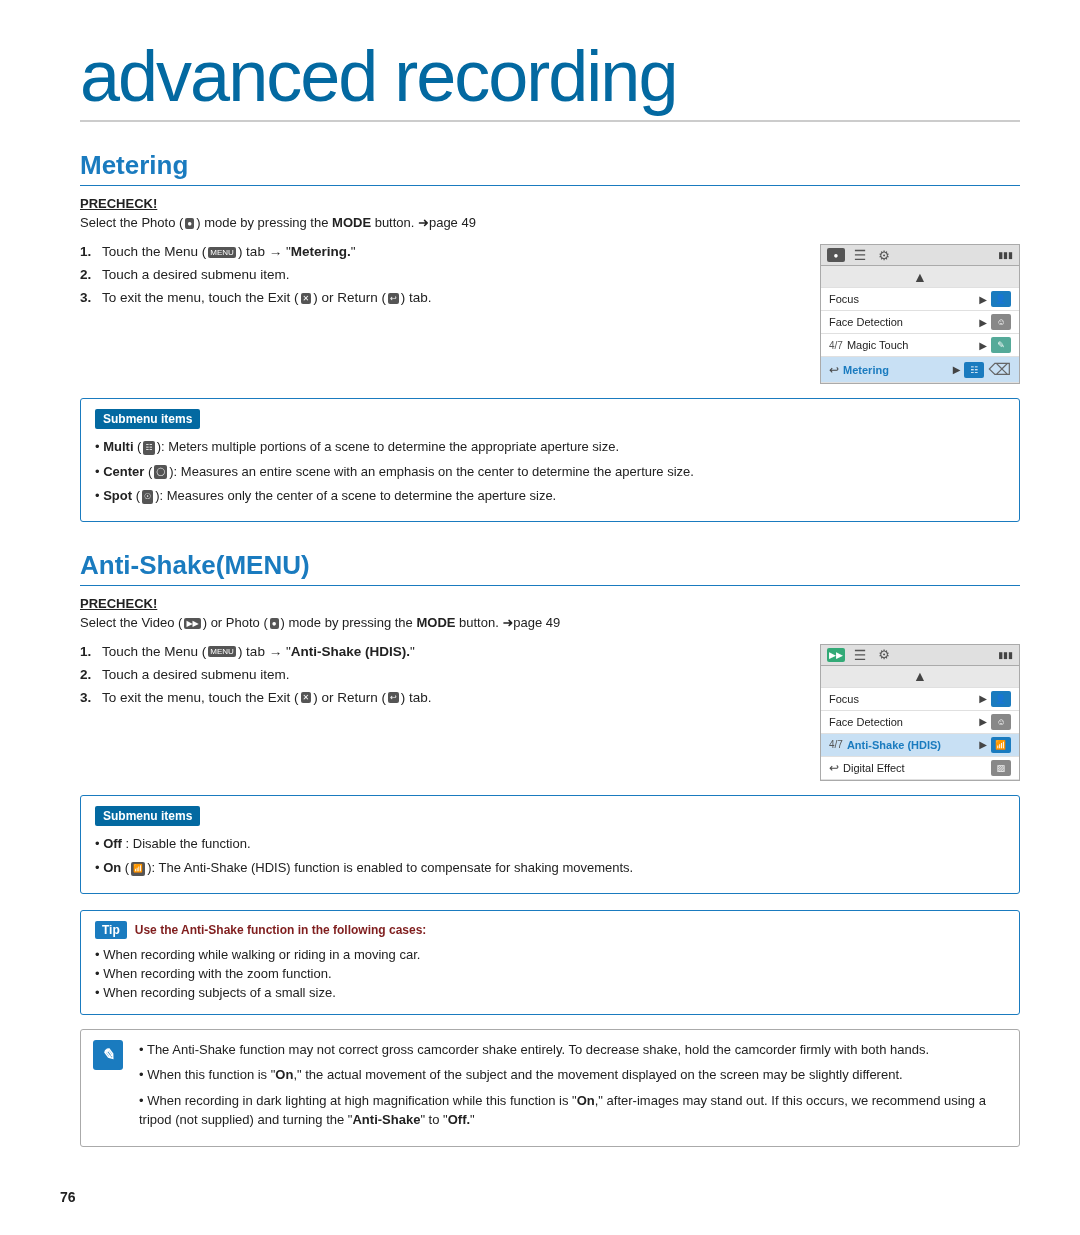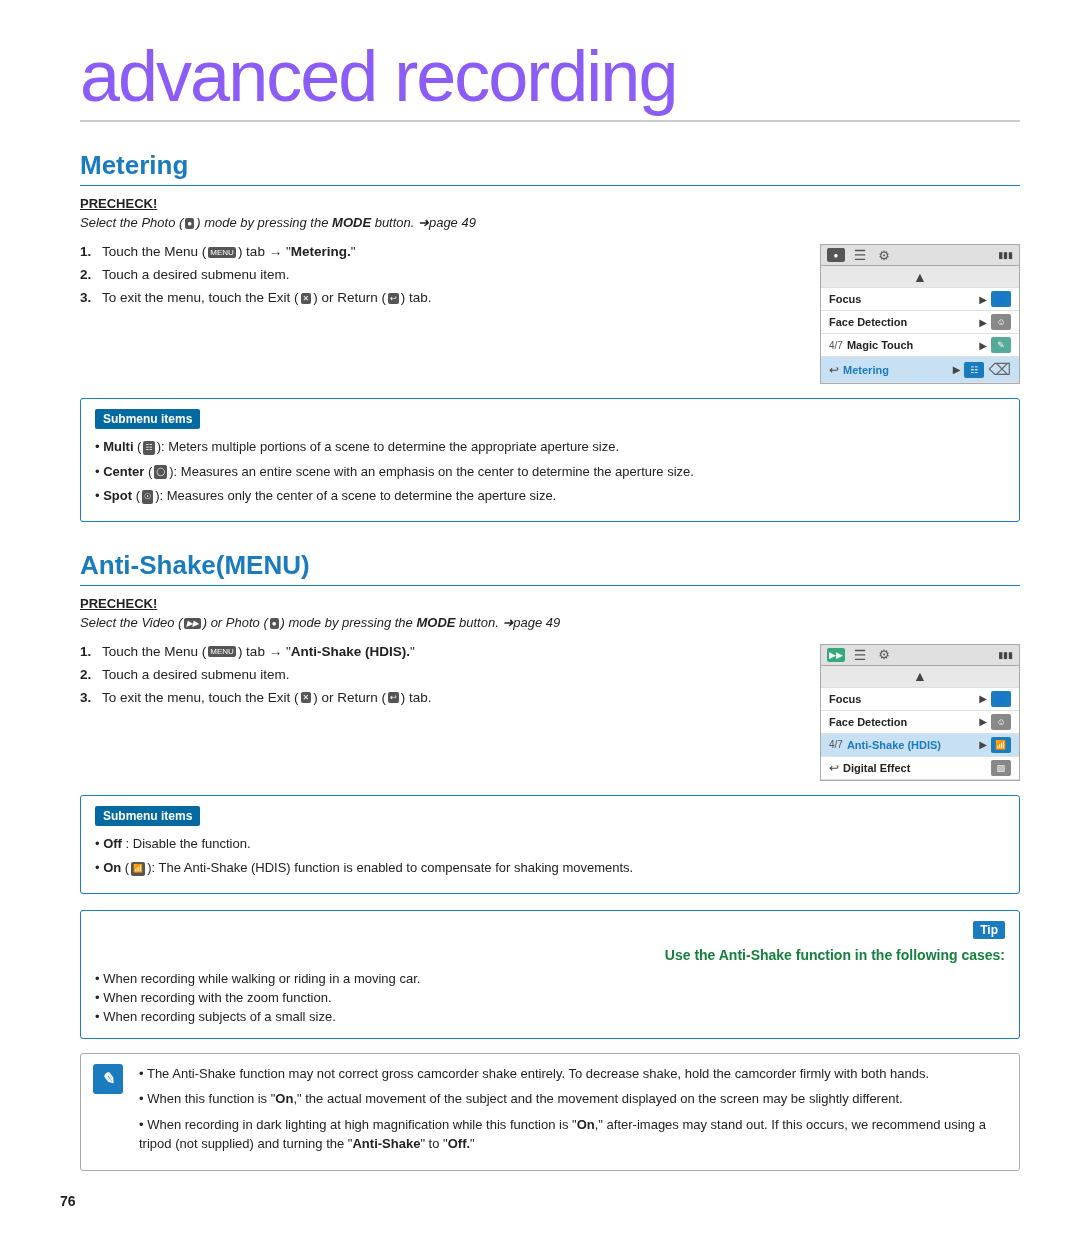--- a/index.html
+++ b/index.html
@@ -11,21 +11,21 @@
       width: 1080px;
       min-height: 1235px;
       padding: 40px 60px 40px 80px;
       position: relative;
     }
 
     
     .page-title {
       font-size: 72px;
       font-weight: 300;
-      color: #8b5cf6;
+      color: #0369a1;
       letter-spacing: -2px;
       border-bottom: 2px solid #ccc;
       padding-bottom: 8px;
       margin-bottom: 28px;
       line-height: 1;
     }
 
     
     .section-heading {
       font-size: 26px;
@@ -46,21 +46,20 @@
     .precheck-label {
       font-weight: bold;
       font-size: 13px;
       text-decoration: underline;
       margin-bottom: 4px;
     }
     .precheck-text {
       font-size: 13px;
       margin-bottom: 14px;
       color: #222;
-      font-style: italic;
     }
 
     
     .steps-row {
       display: flex;
       align-items: flex-start;
       gap: 30px;
       margin-bottom: 10px;
     }
     .steps-col {
@@ -147,21 +146,21 @@
     .ui-row.nav-row {
       background: #e8e8e8;
       justify-content: center;
       padding: 2px 4px;
     }
     .ui-row-label {
       flex: 1;
       font-size: 11px;
       color: #222;
     }
-    .ui-row-label.bold { font-weight: bold; }
+    .ui-row-label.bold { font-weight: normal; }
     .ui-row-label.blue { color: #1a7bbf; font-weight: bold; }
     .ui-row-arrow {
       font-size: 10px;
       color: #444;
       margin-right: 4px;
     }
     .ui-row-icon {
       width: 20px;
       height: 16px;
       background: #1a7bbf;
@@ -219,37 +218,36 @@
     
     .tip-box {
       border: 1.5px solid #1a7bbf;
       border-radius: 3px;
       margin-top: 10px;
       margin-bottom: 14px;
       padding: 10px 14px;
     }
     .tip-header {
       display: flex;
-      align-items: flex-end;
+      align-items: center;
       gap: 8px;
       margin-bottom: 8px;
-      flex-direction: column;
     }
     .tip-label {
       background: #1a7bbf;
       color: #fff;
       font-size: 12px;
       font-weight: bold;
       padding: 2px 7px;
       border-radius: 2px;
     }
     .tip-title {
       font-weight: bold;
-      font-size: 14px;
-      color: #15803d;
+      font-size: 12px;
+      color: #7f1d1d;
     }
     .tip-item {
       font-size: 13px;
       margin-bottom: 4px;
     }
     .tip-item::before {
       content: "• ";
     }
 
     

